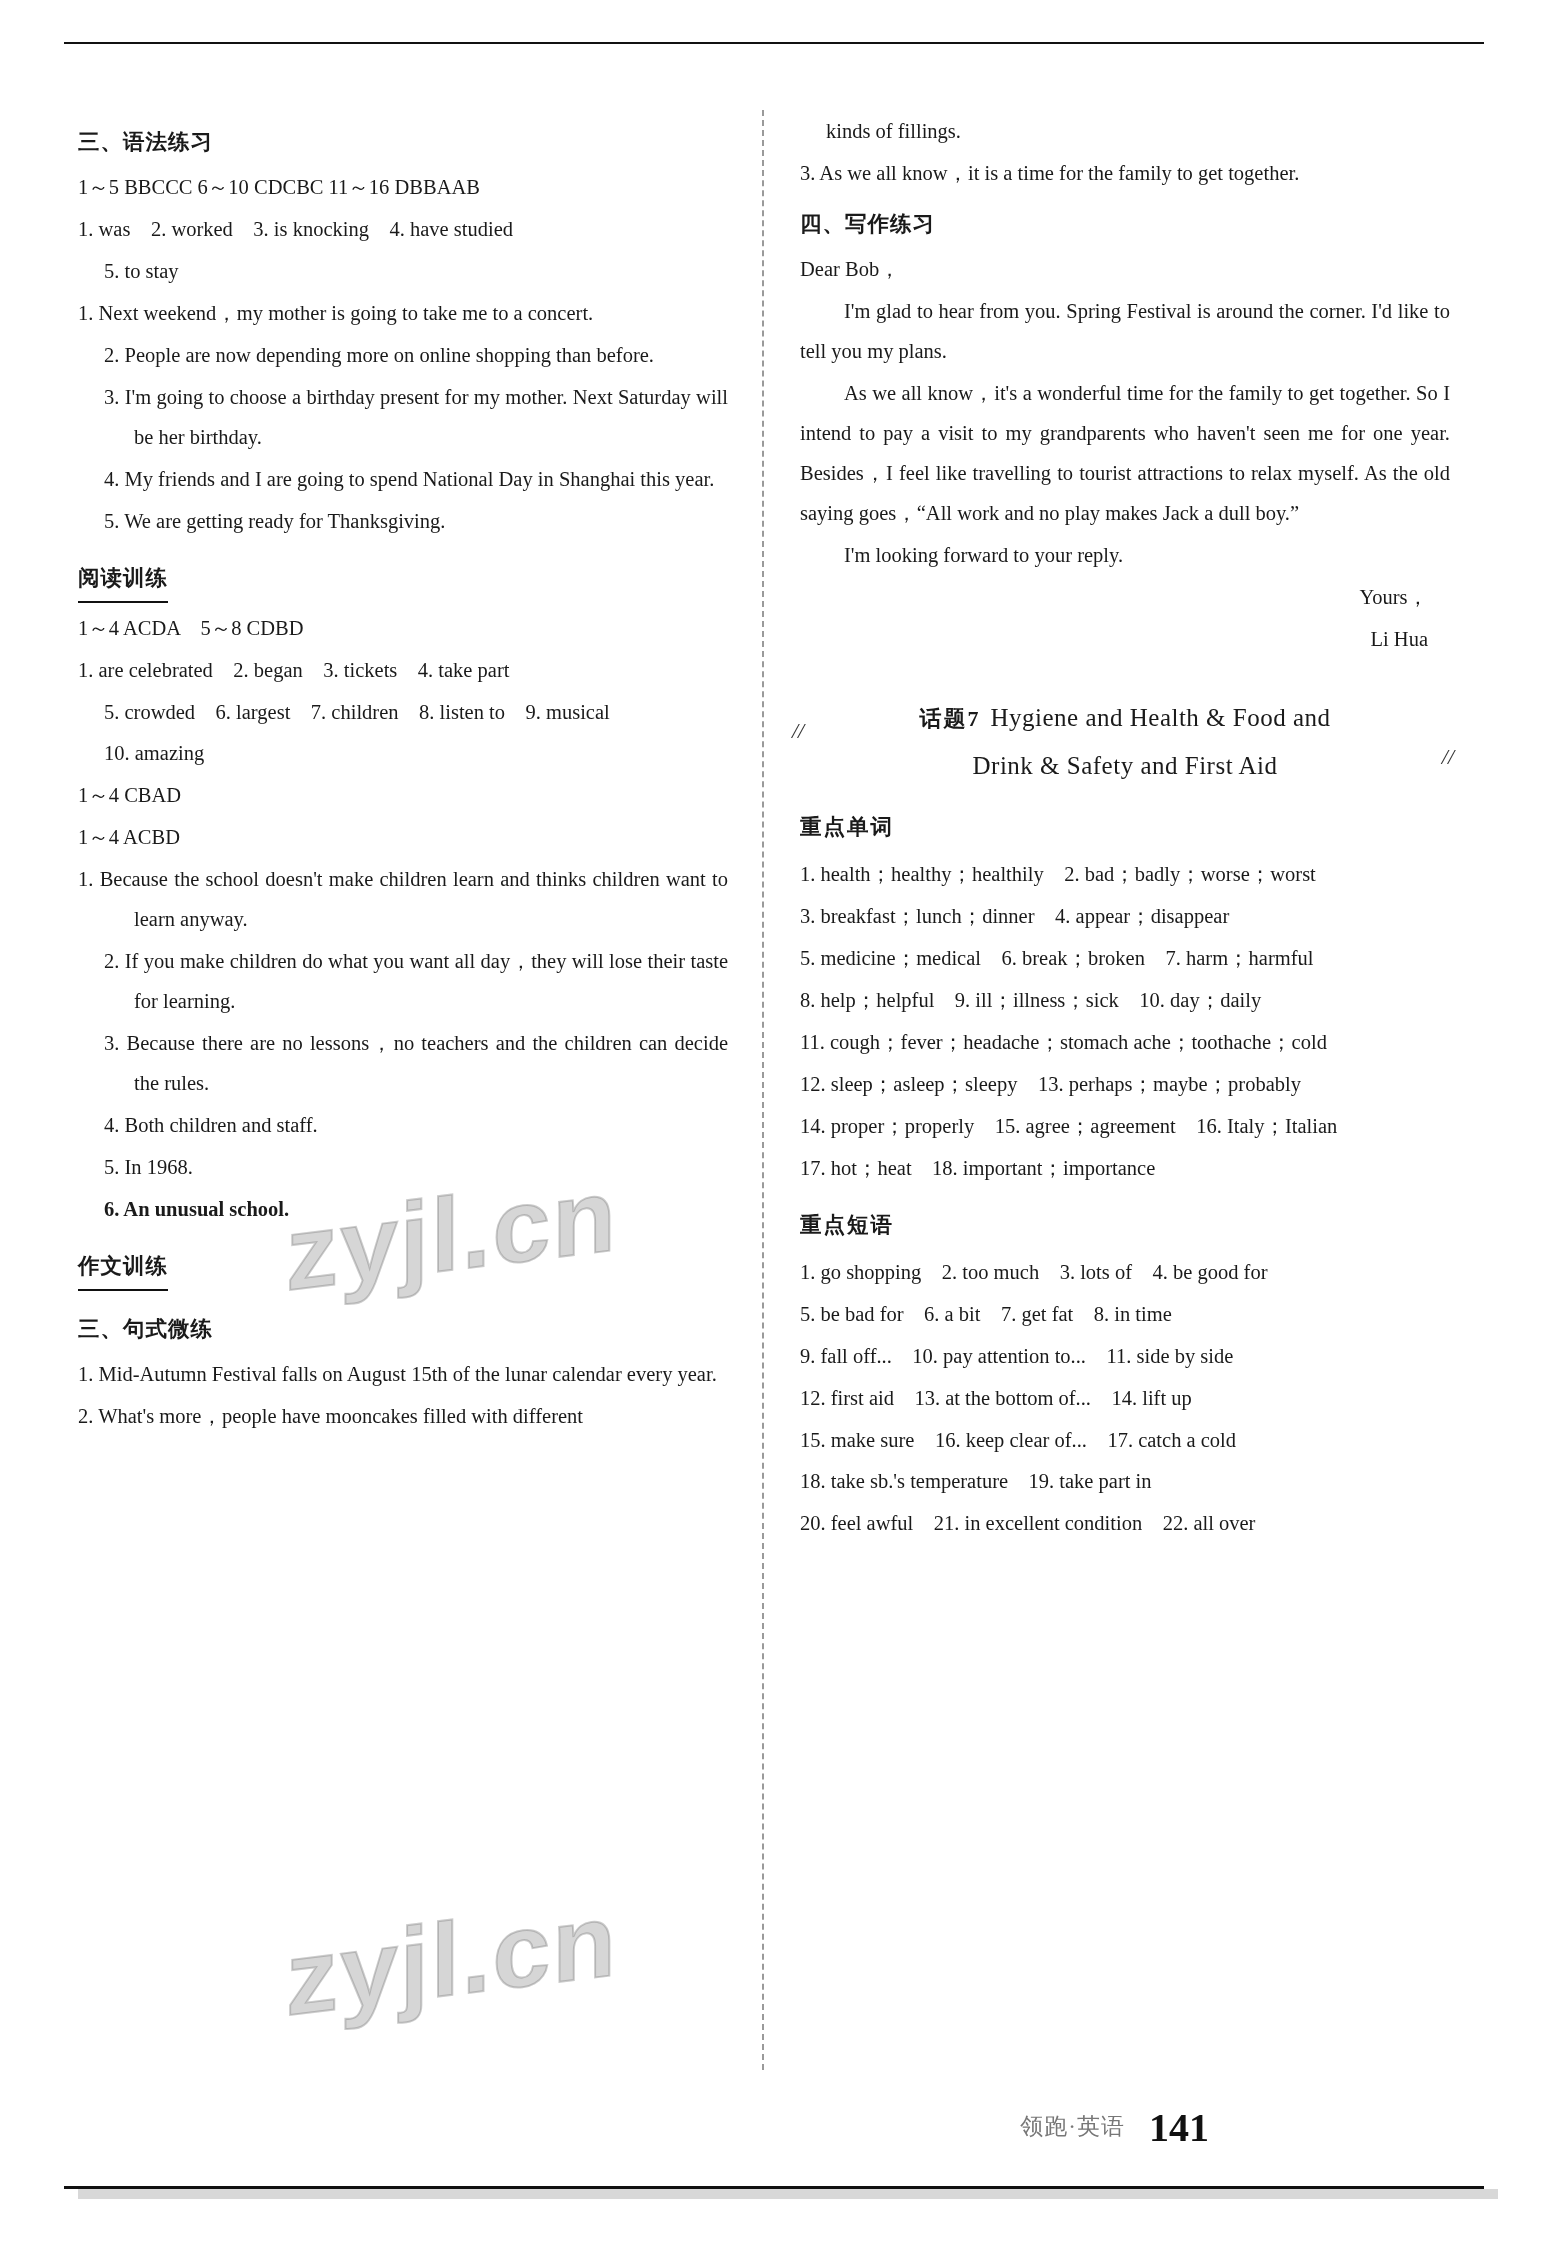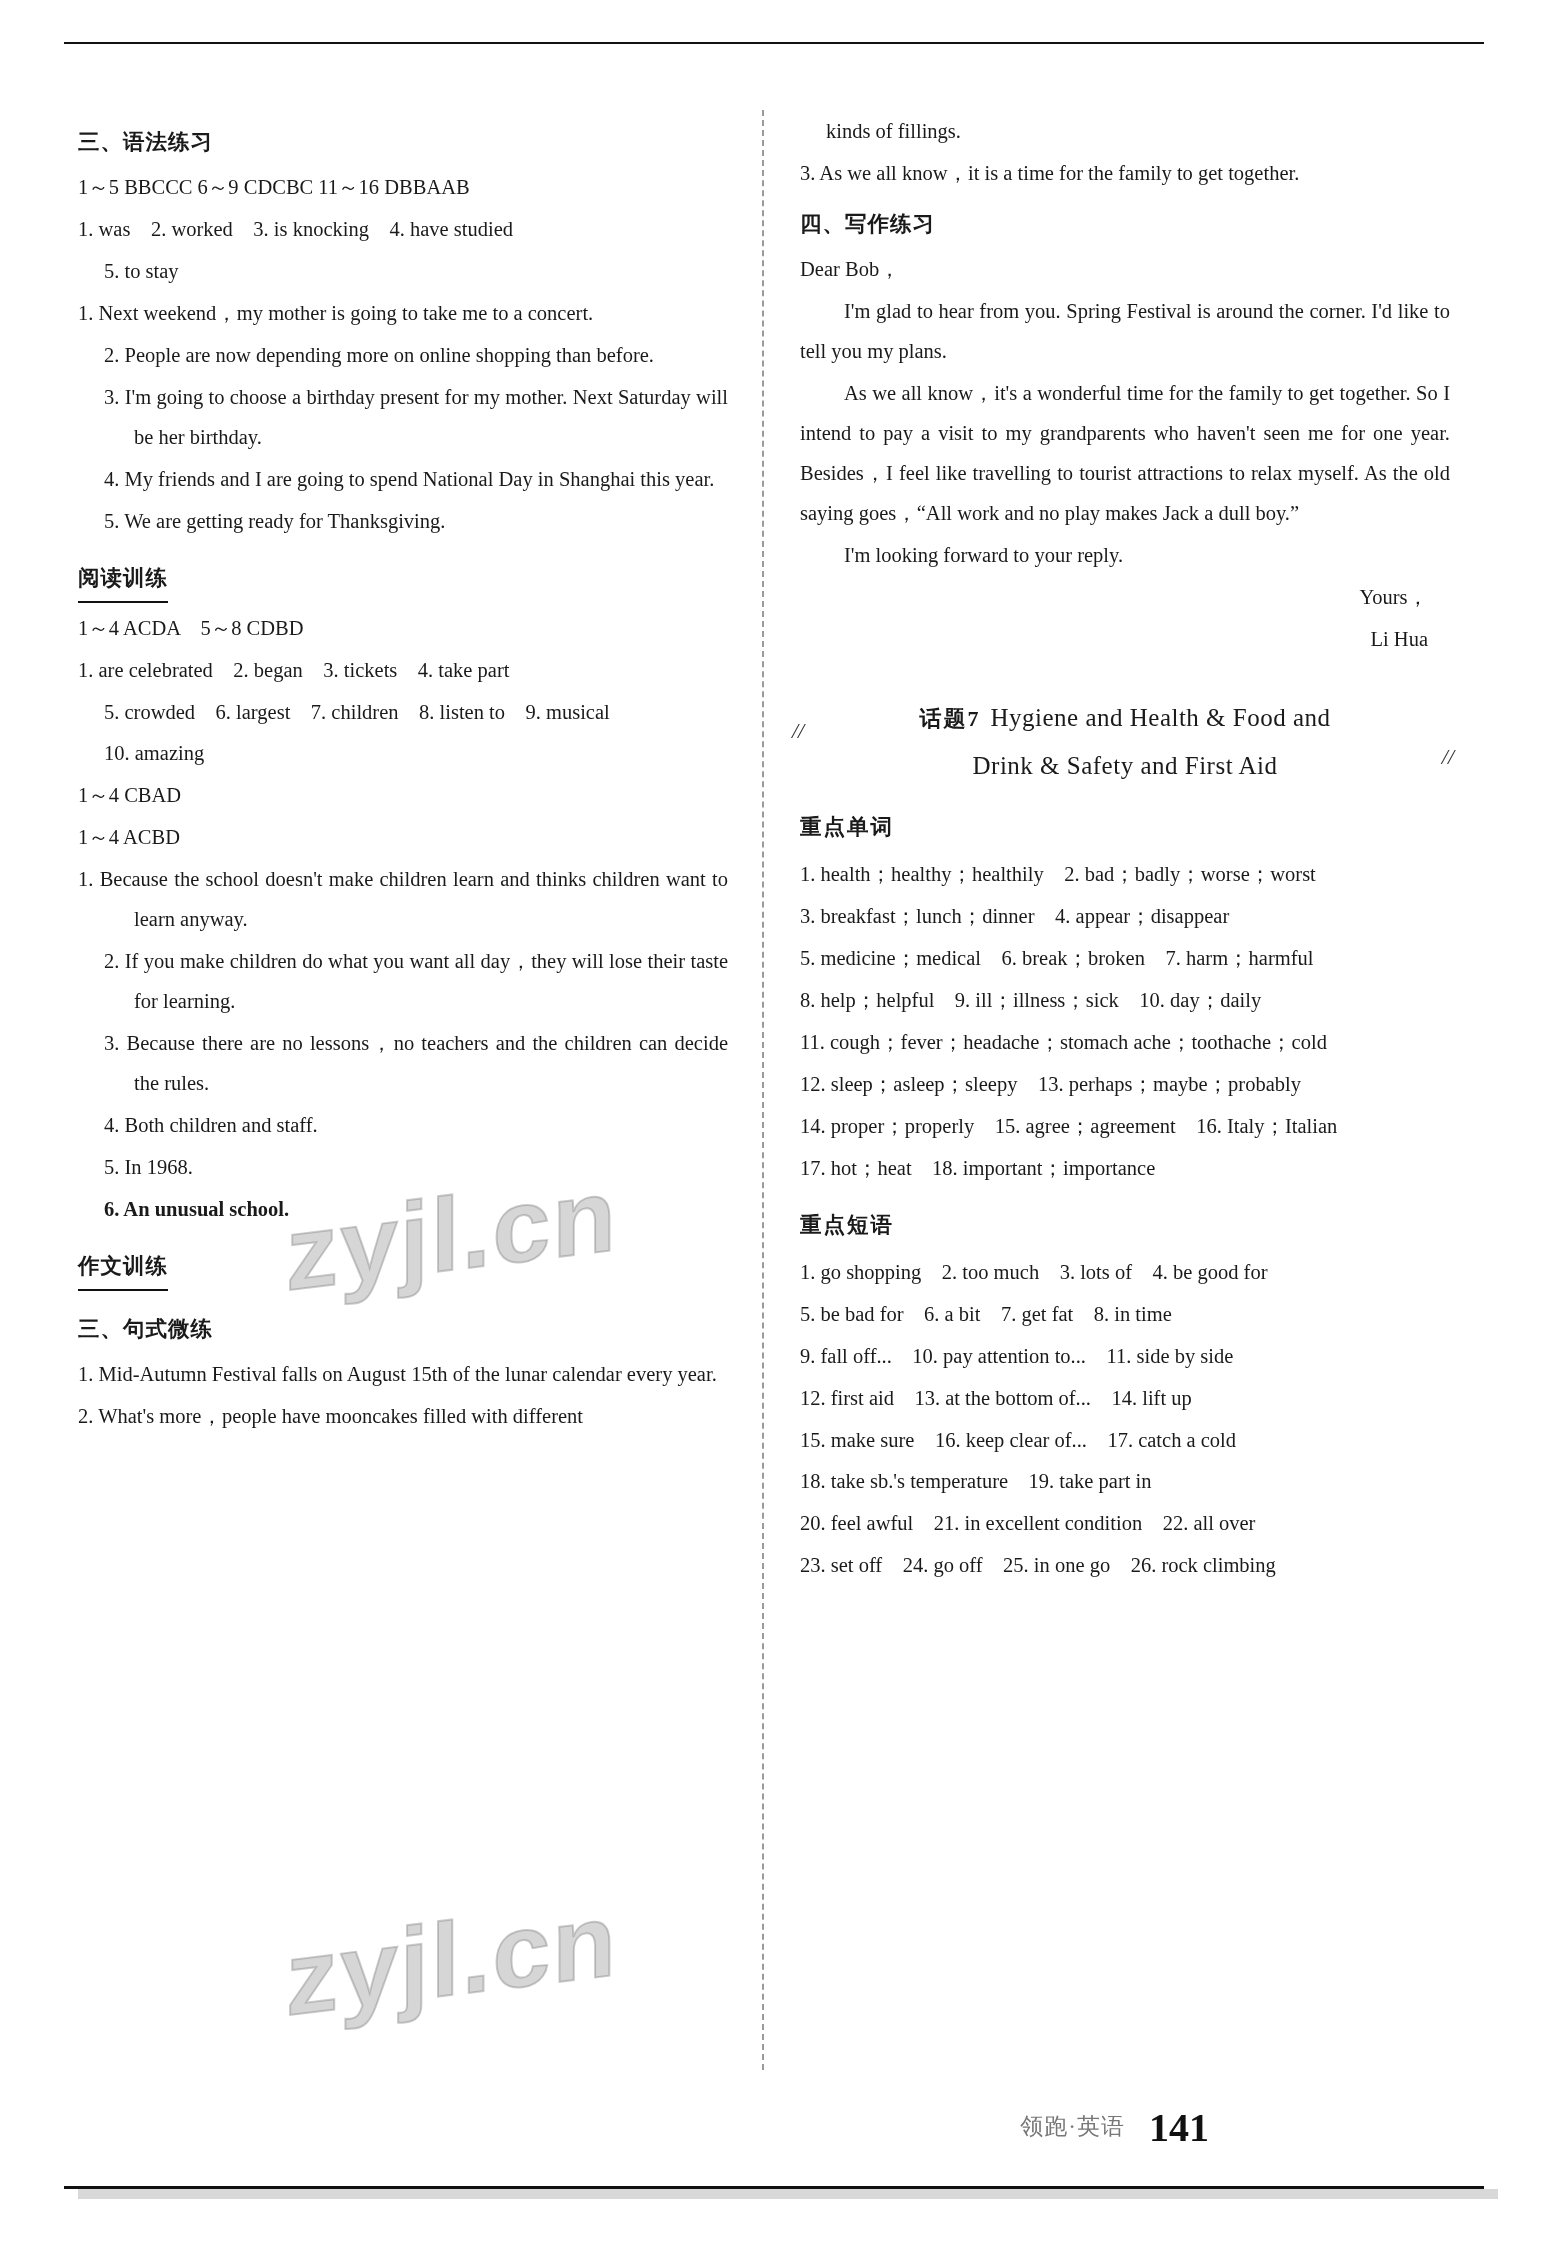--- a/index.html
+++ b/index.html
@@ -152,21 +152,21 @@
 
   <div class="top-rule"></div>
   <div class="bottom-rule"></div>
   <div class="bottom-shadow"></div>
   <div class="divider"></div>
 
   <div class="col col-left">
 
     <div class="sec-title">三、语法练习</div>
 
-    <div class="line">1～5 BBCCC     6～9 CDCBC     11～16 DBBAAB</div>
+    <div class="line">1～5 BBCCC     6～10 CDCBC     11～16 DBBAAB</div>
     <div class="line">1. was　2. worked　3. is knocking　4. have studied</div>
     <div class="line indent1">5. to stay</div>
     <div class="line hang">1. Next weekend，my mother is going to take me to a concert.</div>
     <div class="line hang" style="padding-left:56px;text-indent:-30px;">2. People are now depending more on online shopping than before.</div>
     <div class="line hang" style="padding-left:56px;text-indent:-30px;">3. I'm going to choose a birthday present for my mother. Next Saturday will be her birthday.</div>
     <div class="line hang" style="padding-left:56px;text-indent:-30px;">4. My friends and I are going to spend National Day in Shanghai this year.</div>
     <div class="line hang" style="padding-left:56px;text-indent:-30px;">5. We are getting ready for Thanksgiving.</div>
 
     <div class="sec-title-underline">阅读训练</div>
 
@@ -224,21 +224,20 @@
     <div class="line">17. hot；heat　18. important；importance</div>
 
     <div class="sub-head">重点短语</div>
     <div class="line">1. go shopping　2. too much　3. lots of　4. be good for</div>
     <div class="line">5. be bad for　6. a bit　7. get fat　8. in time</div>
     <div class="line">9. fall off...　10. pay attention to...　11. side by side</div>
     <div class="line">12. first aid　13. at the bottom of...　14. lift up</div>
     <div class="line">15. make sure　16. keep clear of...　17. catch a cold</div>
     <div class="line">18. take sb.'s temperature　19. take part in</div>
     <div class="line">20. feel awful　21. in excellent condition　22. all over</div>
-    <div class="line">23. set off　24. go off　25. in one go　26. rock climbing</div>
   </div>
 
   <div class="wm wm1">zyjl.cn</div>
   <div class="wm wm2">zyjl.cn</div>
 
   <div class="footer">
     <span class="footer-brand">领跑·英语</span>
     <span class="footer-page">141</span>
   </div>
 

